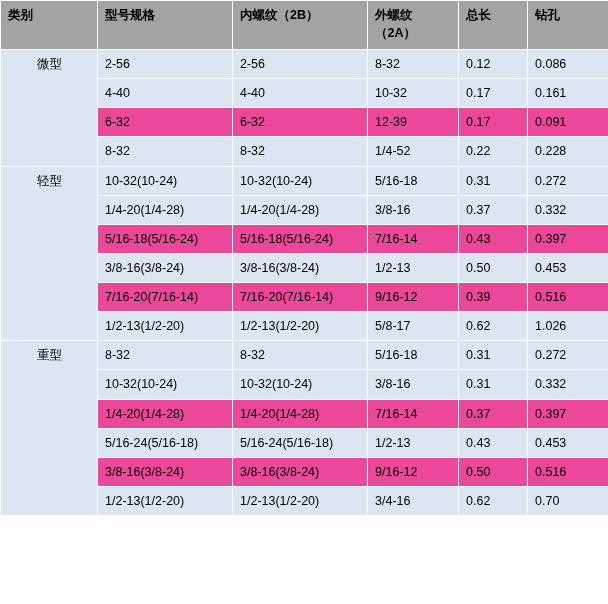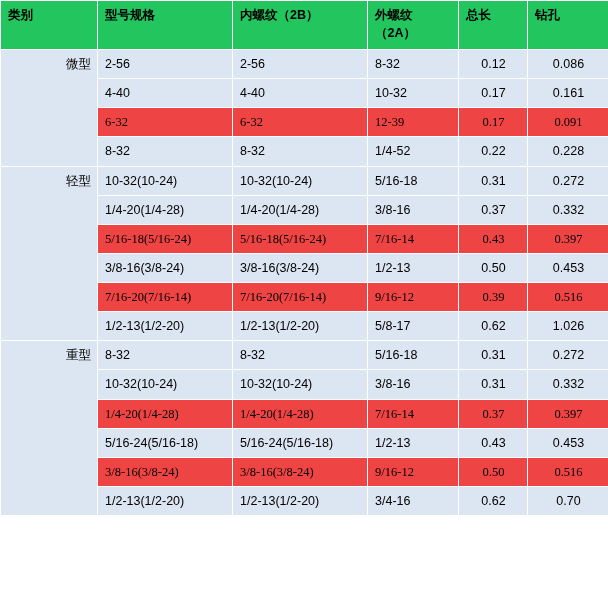--- a/index.html
+++ b/index.html
@@ -28,43 +28,42 @@
   table.spec col.c5 { width: 81px; }
 
   table.spec th, table.spec td {
     border: 1px solid #ffffff;
     padding: 5px 6px 5px 7px;
     vertical-align: top;
     line-height: 1.45;
     word-break: break-word;
   }
   thead th {
-    background: #22c55e;
+    background: #a3a3a3;
     font-weight: bold;
     text-align: left;
     height: 38px;
     vertical-align: top;
   }
   tbody td {
     background: #dce6f2;
     font-weight: normal;
   }
   tbody tr.alt td {
-    background: #ef4444;
-    font-family: Liberation Serif, serif;
+    background: #ec4899;
   }
   td.cat {
     background: #dce6f2;
-    text-align: right;
+    text-align: center;
     vertical-align: top;
     padding-top: 7px;
     line-height: 1.5;
   }
   td.num {
-    text-align: center;
+    text-align: left;
   }
 </style>
 </head>
 <body>
 
 <table class="spec">
   <colgroup>
     <col class="c0">
       <col class="c1">
       <col class="c2">

